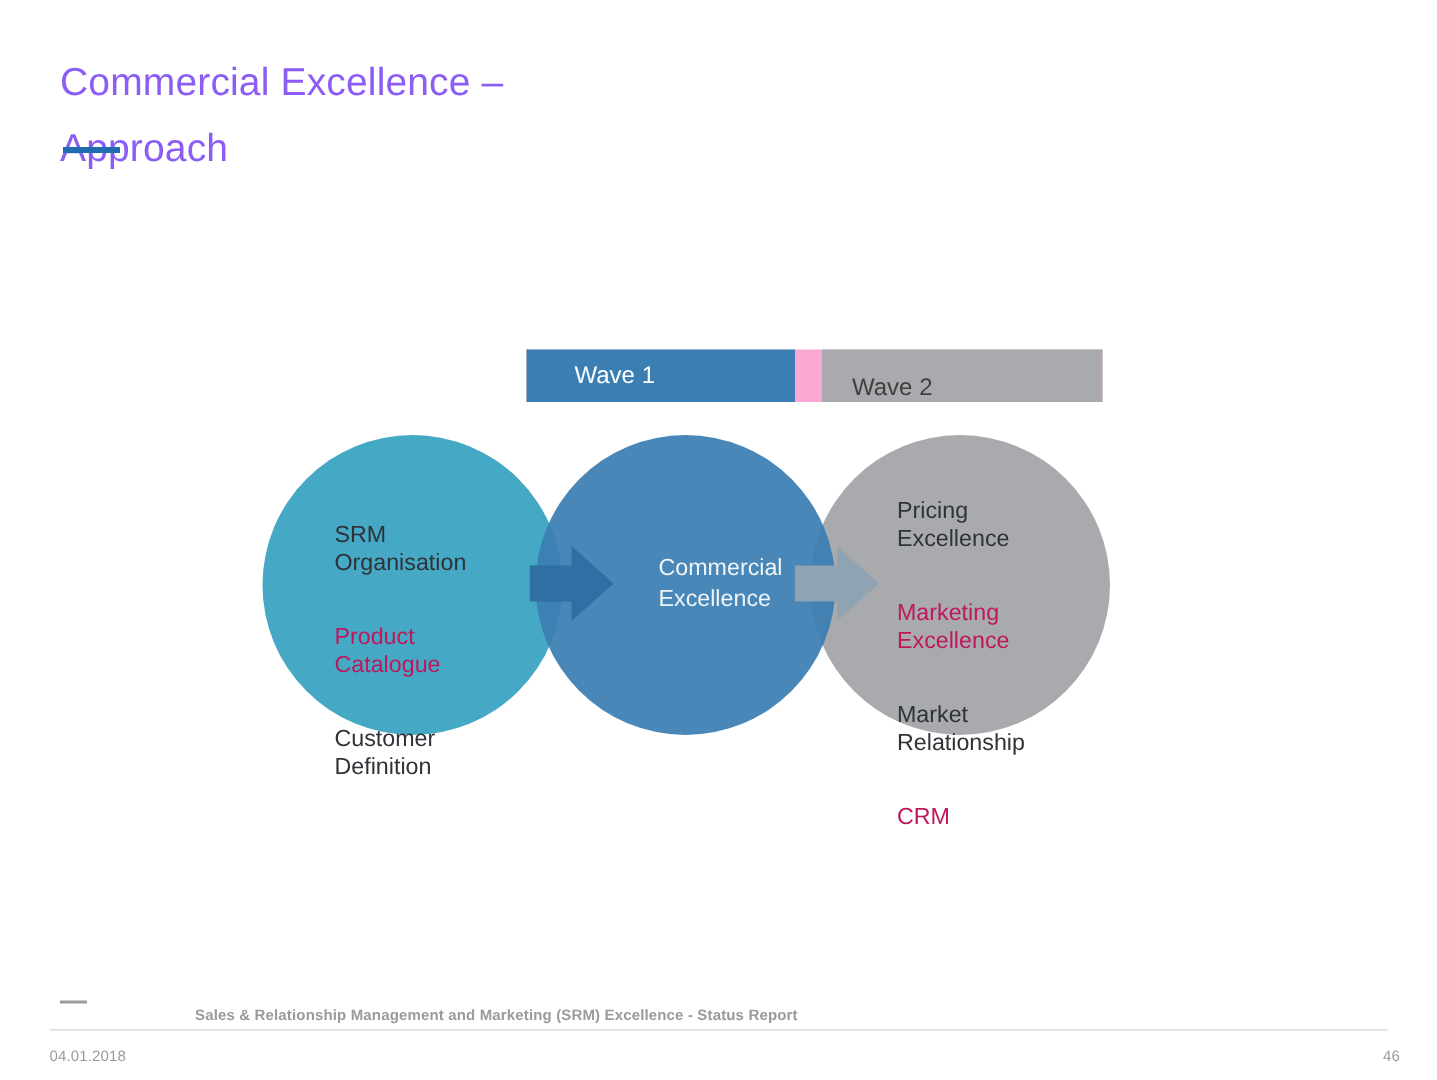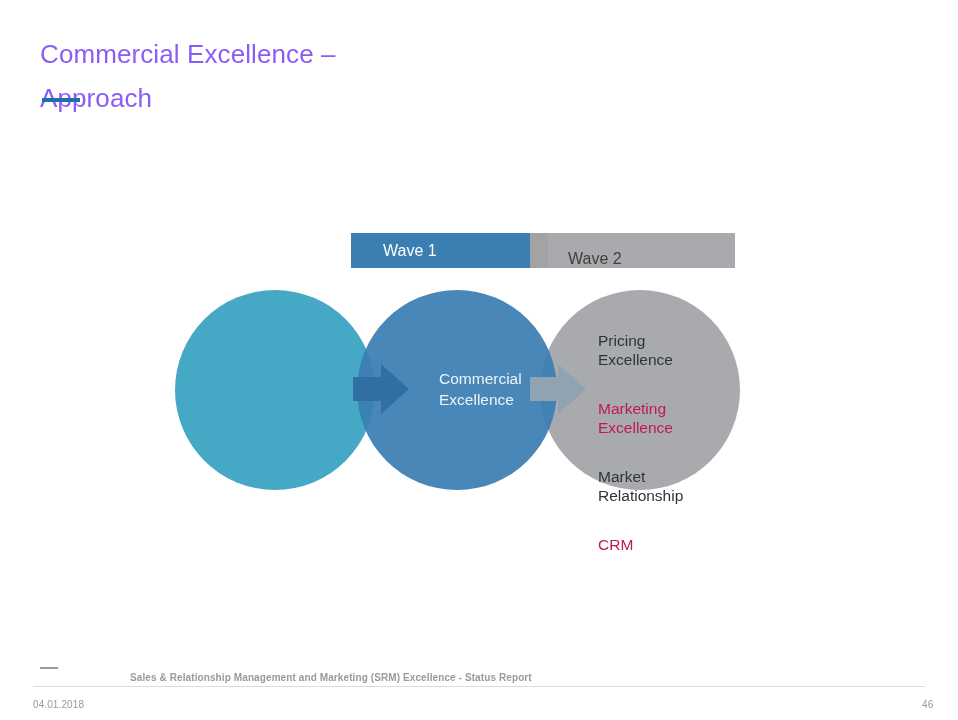--- a/index.html
+++ b/index.html
@@ -38,21 +38,21 @@
     background: #1f6cb0;
   }
 
   
   #wave-bar {
     position: absolute;
     left: 351px;
     top: 233px;
     width: 384px;
     height: 35px;
-    background: #a3a3a3;
+    background: #f9a8d4;
   }
   .wave-seg {
     position: absolute;
     top: 0;
     height: 35px;
     display: flex;
     align-items: center;
     box-sizing: border-box;
     font-size: 16px;
     font-weight: 400;
@@ -197,20 +197,28 @@
   <div class="circle" id="circle-center"></div>
 
   <svg class="arrow" id="arrow-left" viewBox="0 0 56 54">
     <path d="M0,15 L28,15 L28,2 L56,27 L28,52 L28,39 L0,39 Z" fill="#2f6fa3"></path>
   </svg>
 
   <svg class="arrow" id="arrow-right" viewBox="0 0 56 54">
     <path d="M0,15 L28,15 L28,2 L56,27 L28,52 L28,39 L0,39 Z" fill="#8fa3b3"></path>
   </svg>
 
+  <div class="circle-text" id="text-left">
+    <div class="item t-dark">SRM
+Organisation</div>
+    <div class="item t-light">Product
+Catalogue</div>
+    <div class="item t-dark">Customer
+Definition</div>
+  </div>
 
   <div class="circle-text" id="text-center">Commercial
 Excellence</div>
 
   <div class="circle-text" id="text-right">
     <div class="item t-dark">Pricing
 Excellence</div>
     <div class="item t-light">Marketing
 Excellence</div>
     <div class="item t-dark">Market

